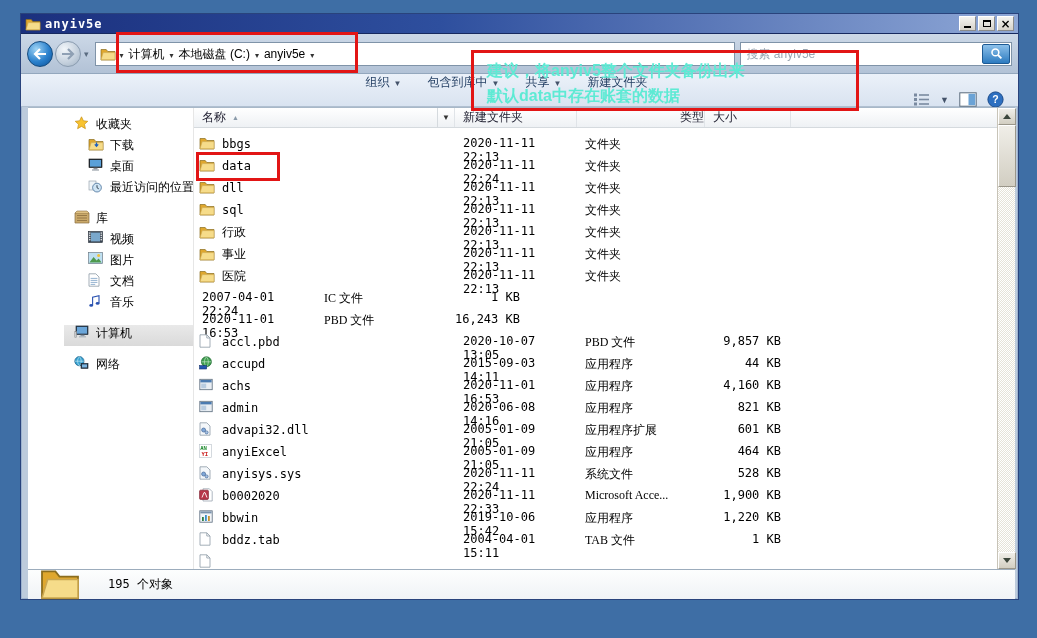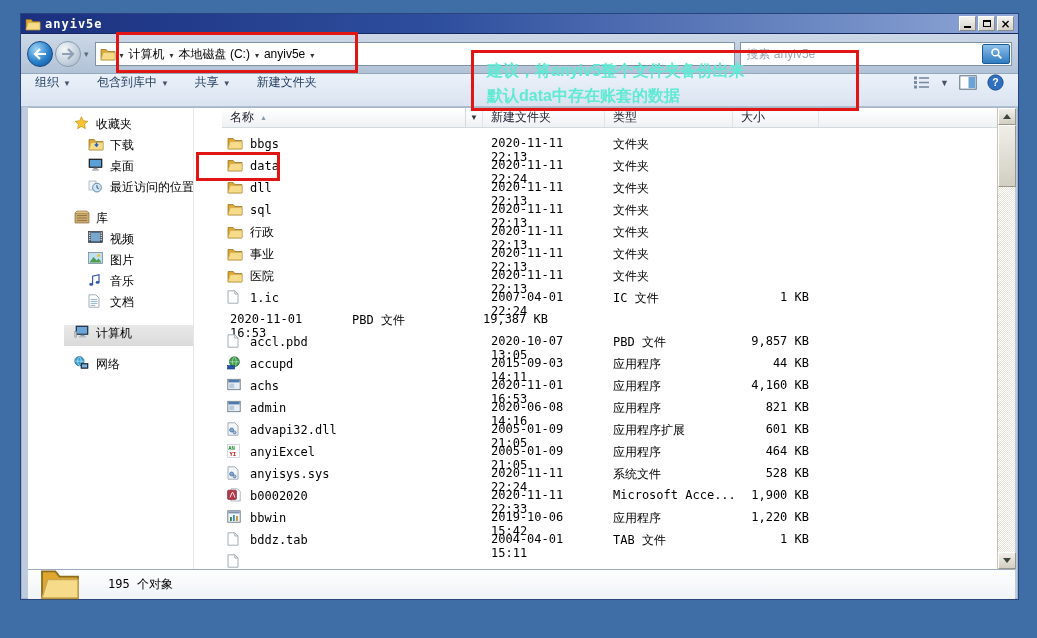--- a/index.html
+++ b/index.html
@@ -39,59 +39,59 @@
   .searchbox { margin-left:5px; flex:1; height:24px; background:#fff; border:1px solid #7f93a8;
     display:flex; align-items:center; }
   .searchbox input { flex:1; border:0; outline:none; height:20px; padding:4px 6px;
     font-size:12px; color:#333; background:transparent; }
   .searchbox input::placeholder { color:#9aa6b2; }
   .search-btn { width:28px; height:20px; margin-right:1px; border-radius:2px;
     background:linear-gradient(#8cc0ea,#2d7bc0); border:1px solid #1d5a94;
     display:flex; align-items:center; justify-content:center; cursor:pointer; }
 
   
-  .toolbar { height:33px; display:flex; align-items:flex-start; padding:0 14px;
-    background:linear-gradient(#ebf1f9,#d9e3f0); border-bottom:1px solid #b0bfd0; }
+  .toolbar { height:33px; display:flex; align-items:center; padding:0 14px;
+    background:linear-gradient(#ebf1f9,#d9e3f0); border-bottom:1px solid #b0bfd0;flex-direction:column; }
   .tb-item { font-size:12px; color:#1e3a5f; margin-right:26px; cursor:pointer; white-space:nowrap; }
   .tb-item .dd { font-size:8px; color:#44536a; margin-left:4px; }
   .tb-right { margin-left:auto; display:flex; align-items:center; gap:10px; }
   .tb-ico { display:inline-flex; align-items:center; cursor:pointer; }
   .views-dd { font-size:9px; color:#44536a; }
 
   
   .main { position:absolute; left:7px; top:93px; width:987px; height:462px;
     background:#fff; display:flex; border-top:1px solid #a8b8c8; }
   .sidebar { width:166px; background:#fff; border-right:1px solid #e6e6e6; padding-top:8px;
     font-size:12px; color:#000; overflow:hidden; }
   .sb-group { margin-bottom:10px; }
   .sb-row { display:flex; align-items:flex-start; height:21px; padding-left:10px; cursor:pointer; white-space:nowrap;margin-left:36px; }
   .sb-row.child { padding-left:24px; }
   .sb-row.sel { background:linear-gradient(#e9e9e9,#dadada); }
   .sb-ico { width:17px; height:15px; display:inline-flex; margin-right:5px; flex:0 0 auto; }
 
   
-  .filearea { flex:1; position:relative; overflow:hidden;margin-left:28px; }
+  .filearea { flex:1; position:relative; overflow:hidden; }
   .lheader { height:20px; display:flex; background:linear-gradient(#ffffff,#eef1f4);
     border-bottom:1px solid #d5dade; font-size:12px; color:#223; }
   .hcell { display:flex; align-items:center; padding-left:8px; border-right:1px solid #e0e4e8; cursor:pointer; }
   .hc-name { width:261px; position:relative; }
   .hc-date { width:122px; }
-  .hc-type { width:128px; }
+  .hc-type { width:128px;justify-content:flex-end; }
   .hc-size { width:86px; }
   .hc-rest { flex:1; border-right:0; }
   .sortmark { font-size:7px; color:#8a9aaa; margin-left:6px; }
   .hdr-filter { position:absolute; right:0; top:0; width:17px; height:19px;
     border-left:1px solid #d5dade; display:flex; align-items:center; justify-content:center;
     font-size:8px; color:#333; cursor:pointer; }
   .rows { margin-top:8px; font:12px "DejaVu Sans Mono",monospace; color:#000; }
   .row { height:22px; display:flex; align-items:flex-start; cursor:pointer; }
   .c-name { width:261px; display:flex; align-items:center; padding-left:5px; overflow:hidden; }
   .f-ico { width:17px; height:15px; display:inline-flex; margin-right:6px; flex:0 0 auto; }
   .c-date { width:122px; padding-left:8px; }
-  .c-type { width:128px; padding-left:8px; white-space:nowrap; }
+  .c-type { width:128px; padding-left:8px; white-space:nowrap;font-family:Liberation Serif, serif; }
   .c-size { width:86px; text-align:right; padding-right:10px; }
 
   
   .vscroll { width:18px; flex:0 0 auto; position:relative;
     background-color:#fff;
     background-image:linear-gradient(45deg,#e6e3d8 25%,transparent 25%,transparent 75%,#e6e3d8 75%),
                      linear-gradient(45deg,#e6e3d8 25%,transparent 25%,transparent 75%,#e6e3d8 75%);
     background-size:2px 2px; background-position:0 0,1px 1px;
     border-left:1px solid #c8c4b8; }
   .sc-btn { position:absolute; left:0; width:18px; height:17px;
@@ -287,36 +287,36 @@
               <svg width="15" height="12" viewBox="0 0 15 12">
                 <rect x=".6" y=".6" width="13.8" height="10.8" fill="#bfe0f2" stroke="#6b7b88" stroke-width=".7"></rect>
                 <circle cx="10.6" cy="3.6" r="1.5" fill="#f2c23a"></circle>
                 <path d="M1.4 10.6 5.6 5l3 3.4 2-2 3 4.2z" fill="#4e9a4e"></path>
               </svg>
             </span>
             <span>图片</span>
           </div>
           <div class="sb-row child">
             <span class="sb-ico">
+              <svg width="12" height="14" viewBox="0 0 12 14">
+                <path d="M1 .8h6.8L11 4v9.2H1z" fill="#fff" stroke="#8d9aa6" stroke-width=".8"></path>
+                <path d="M2.6 5.4h6.8M2.6 7.4h6.8M2.6 9.4h6.8M2.6 11.4h4.6" stroke="#7aa0c4" stroke-width=".8"></path>
+              </svg>
+            </span>
+            <span>文档</span>
+          </div>
+          <div class="sb-row child">
+            <span class="sb-ico">
               <svg width="13" height="14" viewBox="0 0 13 14">
                 <path d="M4.6 11.2V3.2l6.4-1.6v7.6" fill="none" stroke="#2a52b0" stroke-width="1.1"></path>
                 <ellipse cx="3.2" cy="11.4" rx="1.9" ry="1.4" fill="#2a52b0"></ellipse>
                 <ellipse cx="9.6" cy="9.4" rx="1.9" ry="1.4" fill="#2a52b0"></ellipse>
               </svg>
             </span>
             <span>音乐</span>
-          </div>
-          <div class="sb-row child">
-            <span class="sb-ico">
-              <svg width="12" height="14" viewBox="0 0 12 14">
-                <path d="M1 .8h6.8L11 4v9.2H1z" fill="#fff" stroke="#8d9aa6" stroke-width=".8"></path>
-                <path d="M2.6 5.4h6.8M2.6 7.4h6.8M2.6 9.4h6.8M2.6 11.4h4.6" stroke="#7aa0c4" stroke-width=".8"></path>
-              </svg>
-            </span>
-            <span>文档</span>
           </div>
         </div>
         <div class="sb-group">
           <div class="sb-row sel">
             <span class="sb-ico">
               <svg width="15" height="13" viewBox="0 0 15 13">
                 <rect x="2" y="1" width="12" height="8.6" fill="#30455c" stroke="#16222e" stroke-width=".6"></rect>
                 <rect x="3" y="2" width="10" height="6.6" fill="#6ba6d9"></rect>
                 <rect x="6.5" y="9.8" width="4" height="1.4" fill="#8a97a4"></rect>
                 <rect x="5" y="11.2" width="7" height="1.2" fill="#aab4bc"></rect>
@@ -452,37 +452,28 @@
                   <path d="M1 12.8 3.2 5.6h11.8v7.2z" fill="#f6dc8a" stroke="#caa64f" stroke-width=".6"></path>
                 </svg>
               </span>
               <span>医院</span>
             </span>
             <span class="c-date">2020-11-11 22:13</span>
             <span class="c-type">文件夹</span>
             <span class="c-size"></span>
           </div>
           <div class="row">
-            <span class="c-name">
-              <span class="f-ico">
-                <svg width="12" height="14" viewBox="0 0 12 14">
-                  <path d="M1 .8h6.8L11 4v9.2H1z" fill="#fff" stroke="#8d9aa6" stroke-width=".8"></path>
-                  <path d="M7.8 .8V4H11" fill="none" stroke="#8d9aa6" stroke-width=".8"></path>
-                </svg>
-              </span>
-              <span>1.ic</span>
-            </span>
             <span class="c-date">2007-04-01 22:24</span>
             <span class="c-type">IC 文件</span>
             <span class="c-size">1 KB</span>
           </div>
           <div class="row">
             <span class="c-date">2020-11-01 16:53</span>
             <span class="c-type">PBD 文件</span>
-            <span class="c-size">19,387 KB</span>
+            <span class="c-size">16,243 KB</span>
           </div>
           <div class="row">
             <span class="c-name">
               <span class="f-ico">
                 <svg width="12" height="14" viewBox="0 0 12 14">
                   <path d="M1 .8h6.8L11 4v9.2H1z" fill="#fff" stroke="#8d9aa6" stroke-width=".8"></path>
                   <path d="M7.8 .8V4H11" fill="none" stroke="#8d9aa6" stroke-width=".8"></path>
                 </svg>
               </span>
               <span>accl.pbd</span>

